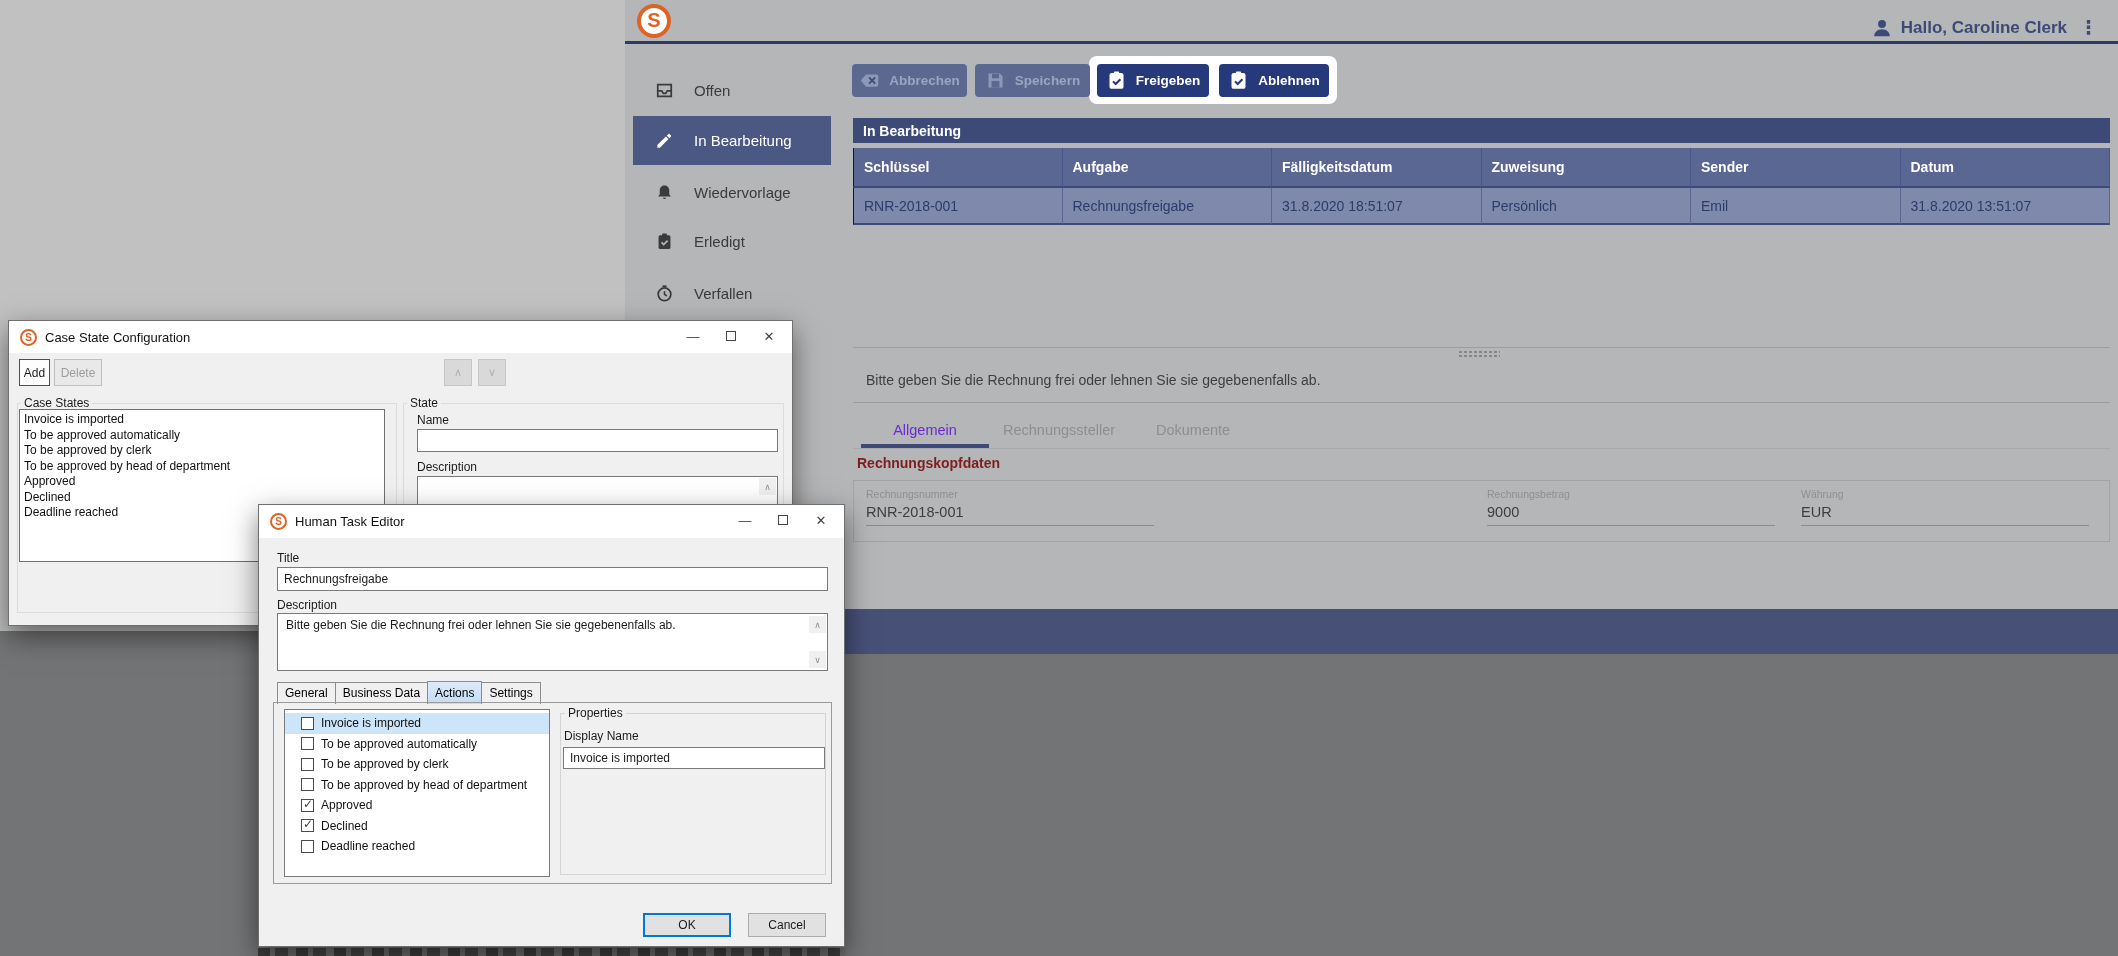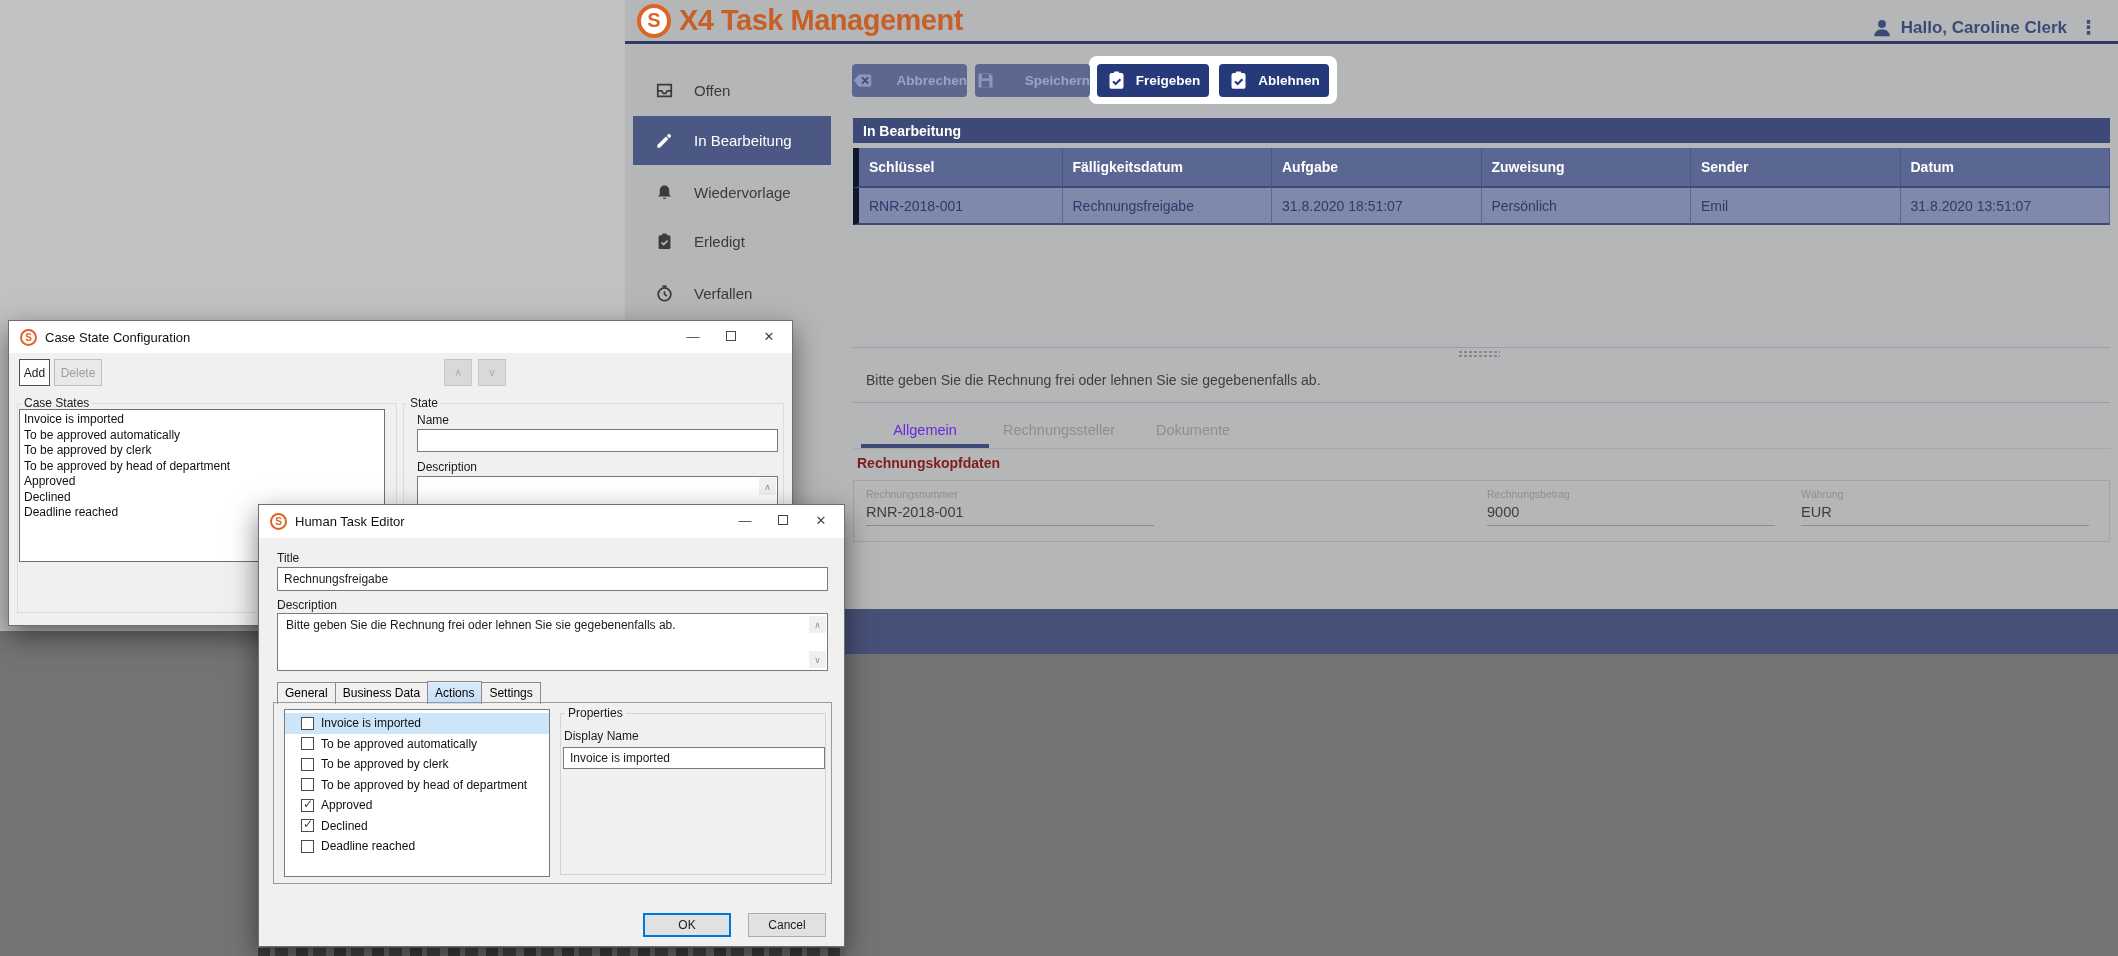--- a/index.html
+++ b/index.html
@@ -25,31 +25,31 @@
   .kebab { font-size:19px; font-weight:bold; padding:0 4px; cursor:pointer; }
 
   
   .side-item { position:absolute; left:8px; width:198px; height:49px; display:flex; align-items:center; gap:20px; padding-left:22px; color:#3b3b3b; font-size:15px; cursor:pointer; }
   .side-item svg { width:19px; height:19px; flex:0 0 19px; }
   .side-item.active { background:var(--nav-selected,#4c5884); color:#fff; }
 
   
   .pill { position:absolute; left:464px; top:56px; width:248px; height:48px; background:#fff; border-radius:8px; }
   .tb-btn { position:absolute; top:64px; height:33px; border:none; border-radius:4px; display:flex; align-items:center; justify-content:center; gap:9px; font-weight:bold; font-size:13.5px; font-family:inherit; cursor:pointer; }
-  .tb-btn.disabled { background:var(--btn-disabled,#5c6890); color:#9ba4c3;justify-content:space-between; }
+  .tb-btn.disabled { background:var(--btn-disabled,#5c6890); color:#9ba4c3; }
   .tb-btn.primary  { background:var(--btn-active,#26397b); color:#fff; }
   .tb-btn svg { width:21px; height:21px; }
 
   
   .section-bar { position:absolute; left:228px; top:118px; width:1257px; height:25px; background:var(--navy,#3d4a78); color:#fff; font-size:14px; font-weight:bold; display:flex; align-items:center; padding-left:10px; }
   .task-table { position:absolute; left:228px; top:148px; width:1257px; }
   .t-head, .t-row { display:grid; grid-template-columns:repeat(6,1fr); }
   .t-head > div { background:var(--table-header,#5b6793); color:#fff; font-weight:bold; font-size:14px; height:40px; display:flex; align-items:center; padding-left:10px; border-right:1px solid #49558c; border-bottom:2px solid var(--navy,#3d4a78); }
   .t-row > div { background:var(--table-row,#7e89ab); color:#2b3c6b; font-size:14px; height:37px; display:flex; align-items:center; padding-left:10px; border-right:1px solid #5b6793; border-bottom:2px solid var(--navy,#3d4a78); cursor:pointer; }
-  .t-head > div:first-child, .t-row > div:first-child { border-left:6px solid #0f172a; }
+  .t-head > div:first-child, .t-row > div:first-child { border-left:1px solid #0f172a; }
 
   
   .split-line { position:absolute; left:228px; top:347px; width:1257px; border-top:1px solid #9c9da0; }
   .split-dots { position:absolute; left:833px; top:350px; width:42px; height:7px;
     background-image:radial-gradient(circle,#85868a 1.1px,transparent 1.5px); background-size:5px 4px; cursor:row-resize; }
   .detail-msg { position:absolute; left:241px; top:372px; font-size:14px; color:#3f3f3f; }
   .detail-line { position:absolute; left:228px; top:402px; width:1257px; border-top:1px solid #9c9da0; }
   .app-tabs { position:absolute; left:236px; top:411px; display:flex; }
   .app-tab { min-width:128px; height:37px; display:flex; align-items:center; justify-content:center; font-size:14.5px; color:#8d8e90; position:relative; cursor:pointer; padding:0 14px; }
   .app-tab.active { color:#6d28d9; }
@@ -103,21 +103,20 @@
 <div id="canvas">
 
   <div class="desktop-light"></div>
 
   <div class="app">
 
     <div class="app-header">
       <div class="logo big">
           <span>S</span>
         </div>
-      <div class="app-title">X4 Task Management</div>
       <div class="user-area">
         <svg viewBox="0 0 24 24" width="22" height="22">
           <circle cx="12" cy="7.6" r="4.3" fill="#3d4a78"></circle>
           <path d="M3.5 21c0-4.6 3.8-7.6 8.5-7.6s8.5 3 8.5 7.6z" fill="#3d4a78"></path>
         </svg>
         <span class="user-greeting">Hallo, Caroline Clerk</span>
         <span class="kebab">⋮</span>
       </div>
     </div>
 
@@ -191,22 +190,22 @@
         <rect x="9" y="1.8" width="6" height="4" rx="1" fill="#fff"></rect>
         <path d="M8 13l3 3 5.5-5.5" stroke="#26397b" stroke-width="2.4" fill="none"></path>
       </svg>
       <span>Ablehnen</span>
     </button>
 
     <div class="section-bar">In Bearbeitung</div>
     <div class="task-table">
       <div class="t-head">
         <div>Schlüssel</div>
+        <div>Aufgabe</div>
         <div>Fälligkeitsdatum</div>
-        <div>Aufgabe</div>
         <div>Zuweisung</div>
         <div>Sender</div>
         <div>Datum</div>
       </div>
       <div class="t-row">
         <div>RNR-2018-001</div>
         <div>Rechnungsfreigabe</div>
         <div>31.8.2020 18:51:07</div>
         <div>Persönlich</div>
         <div>Emil</div>

